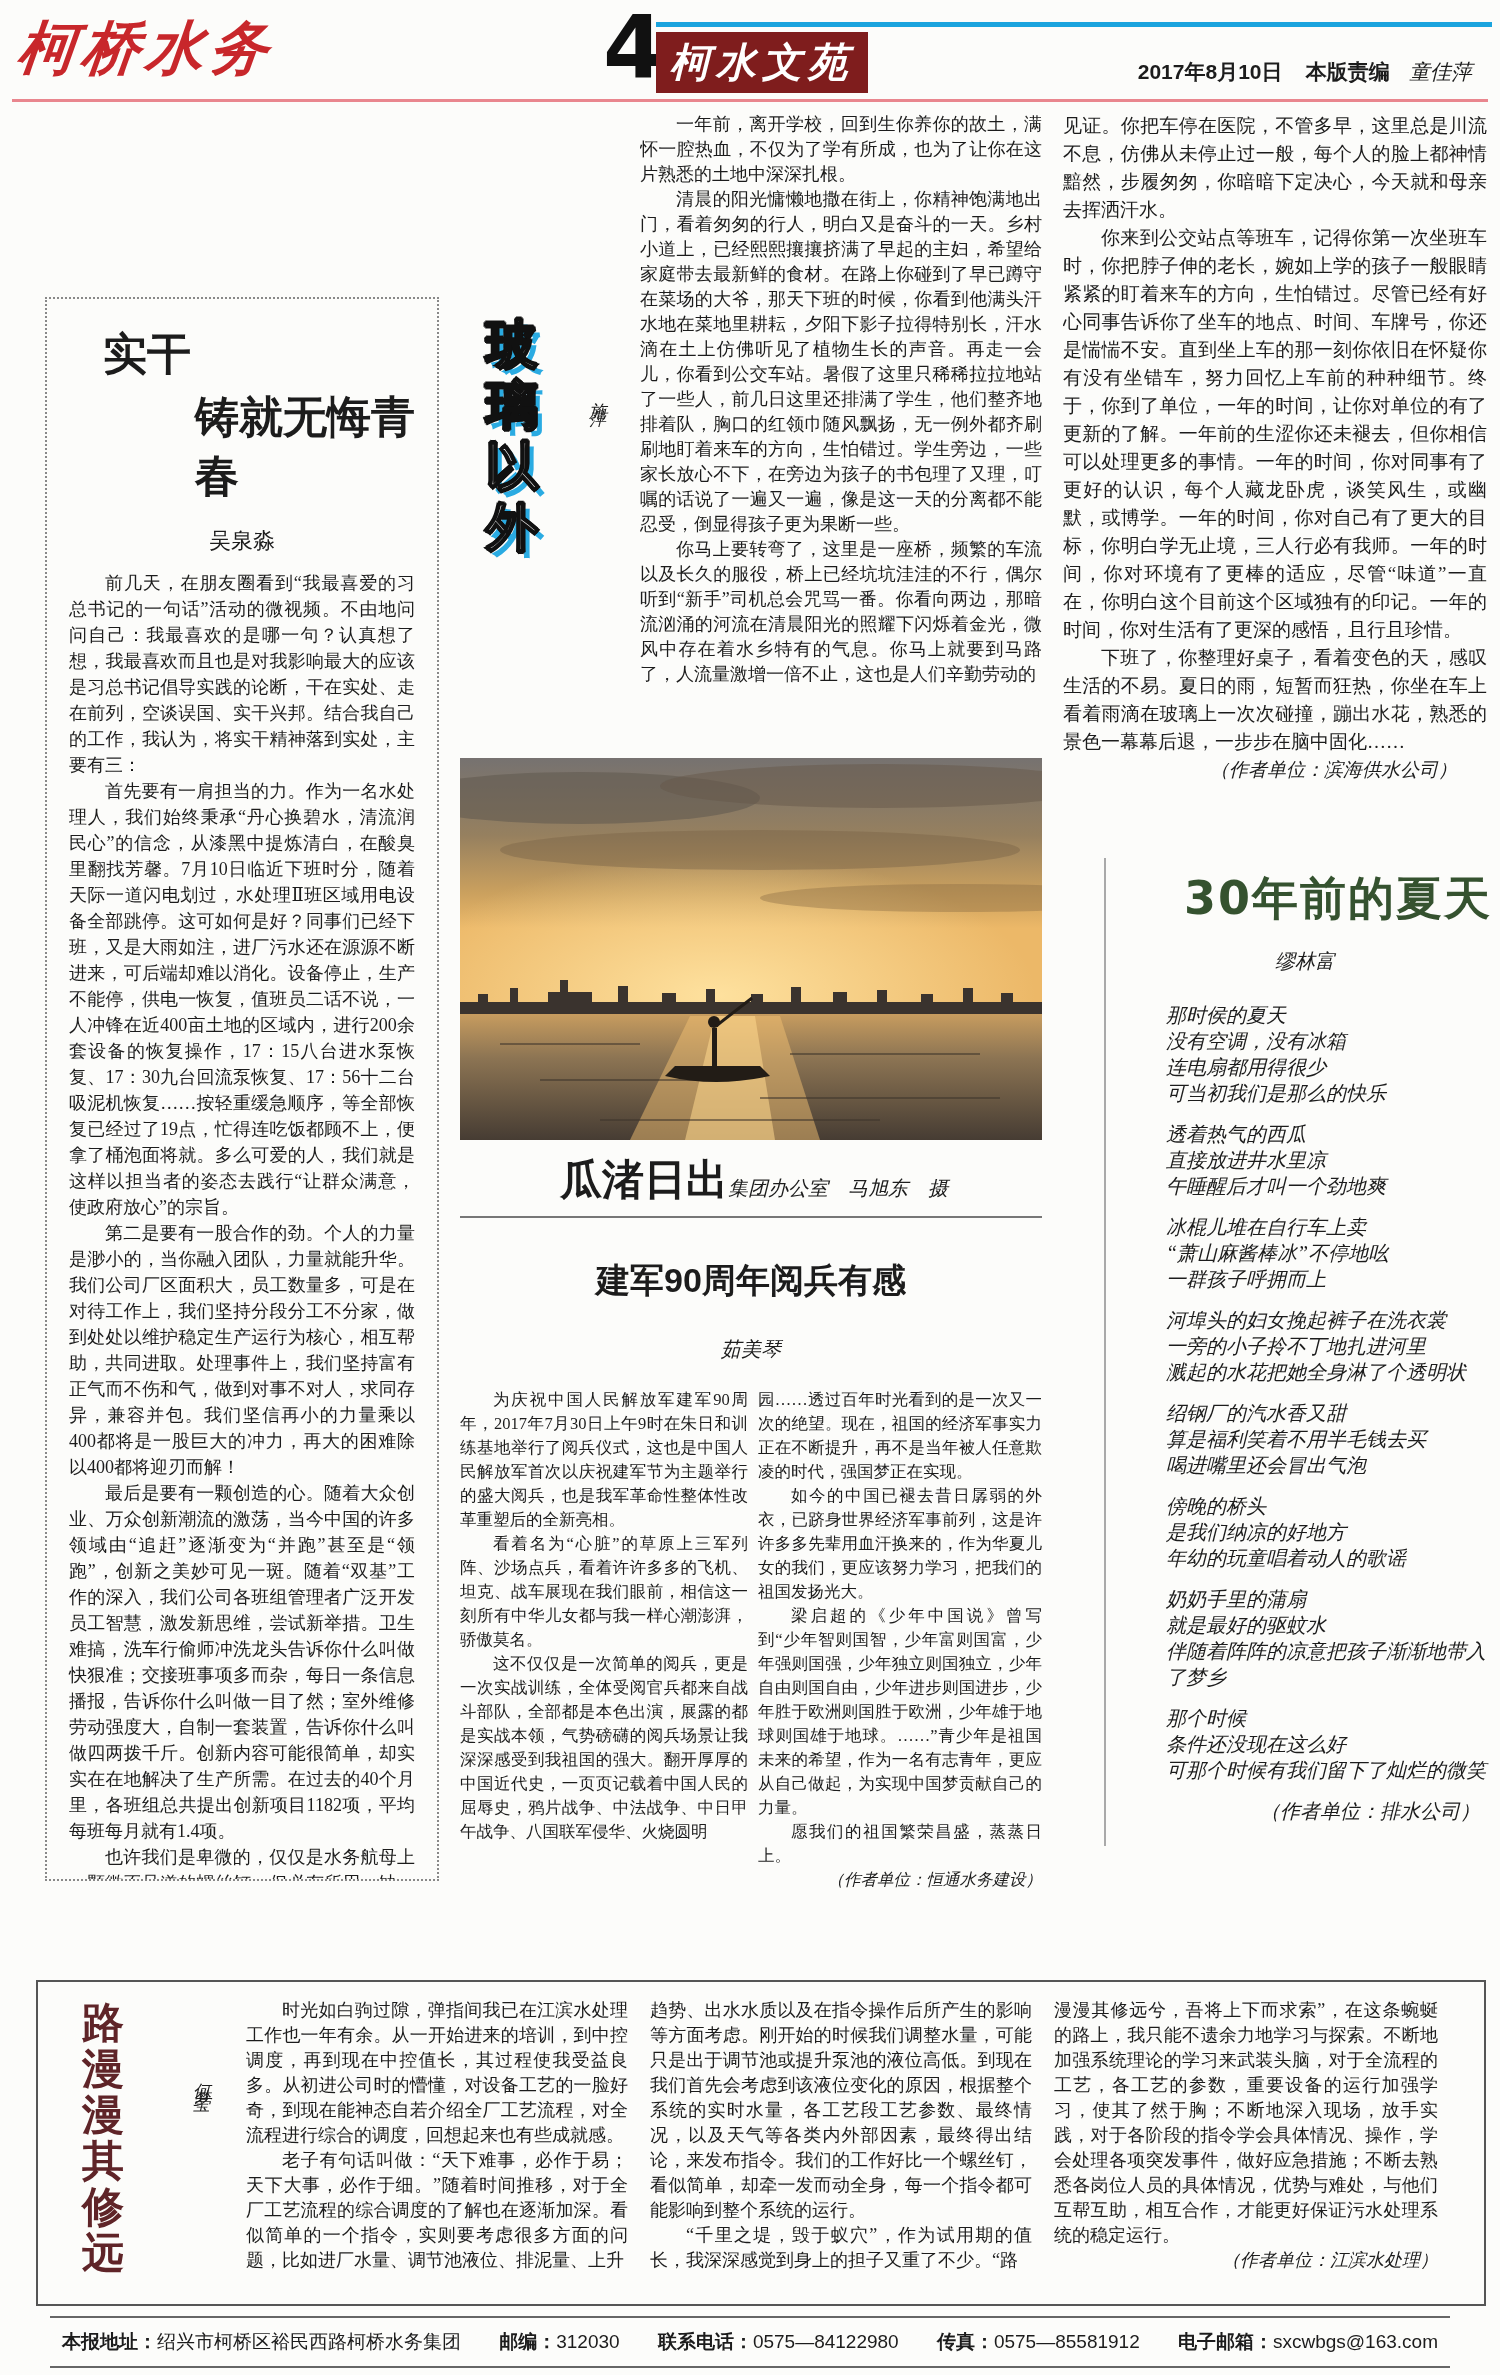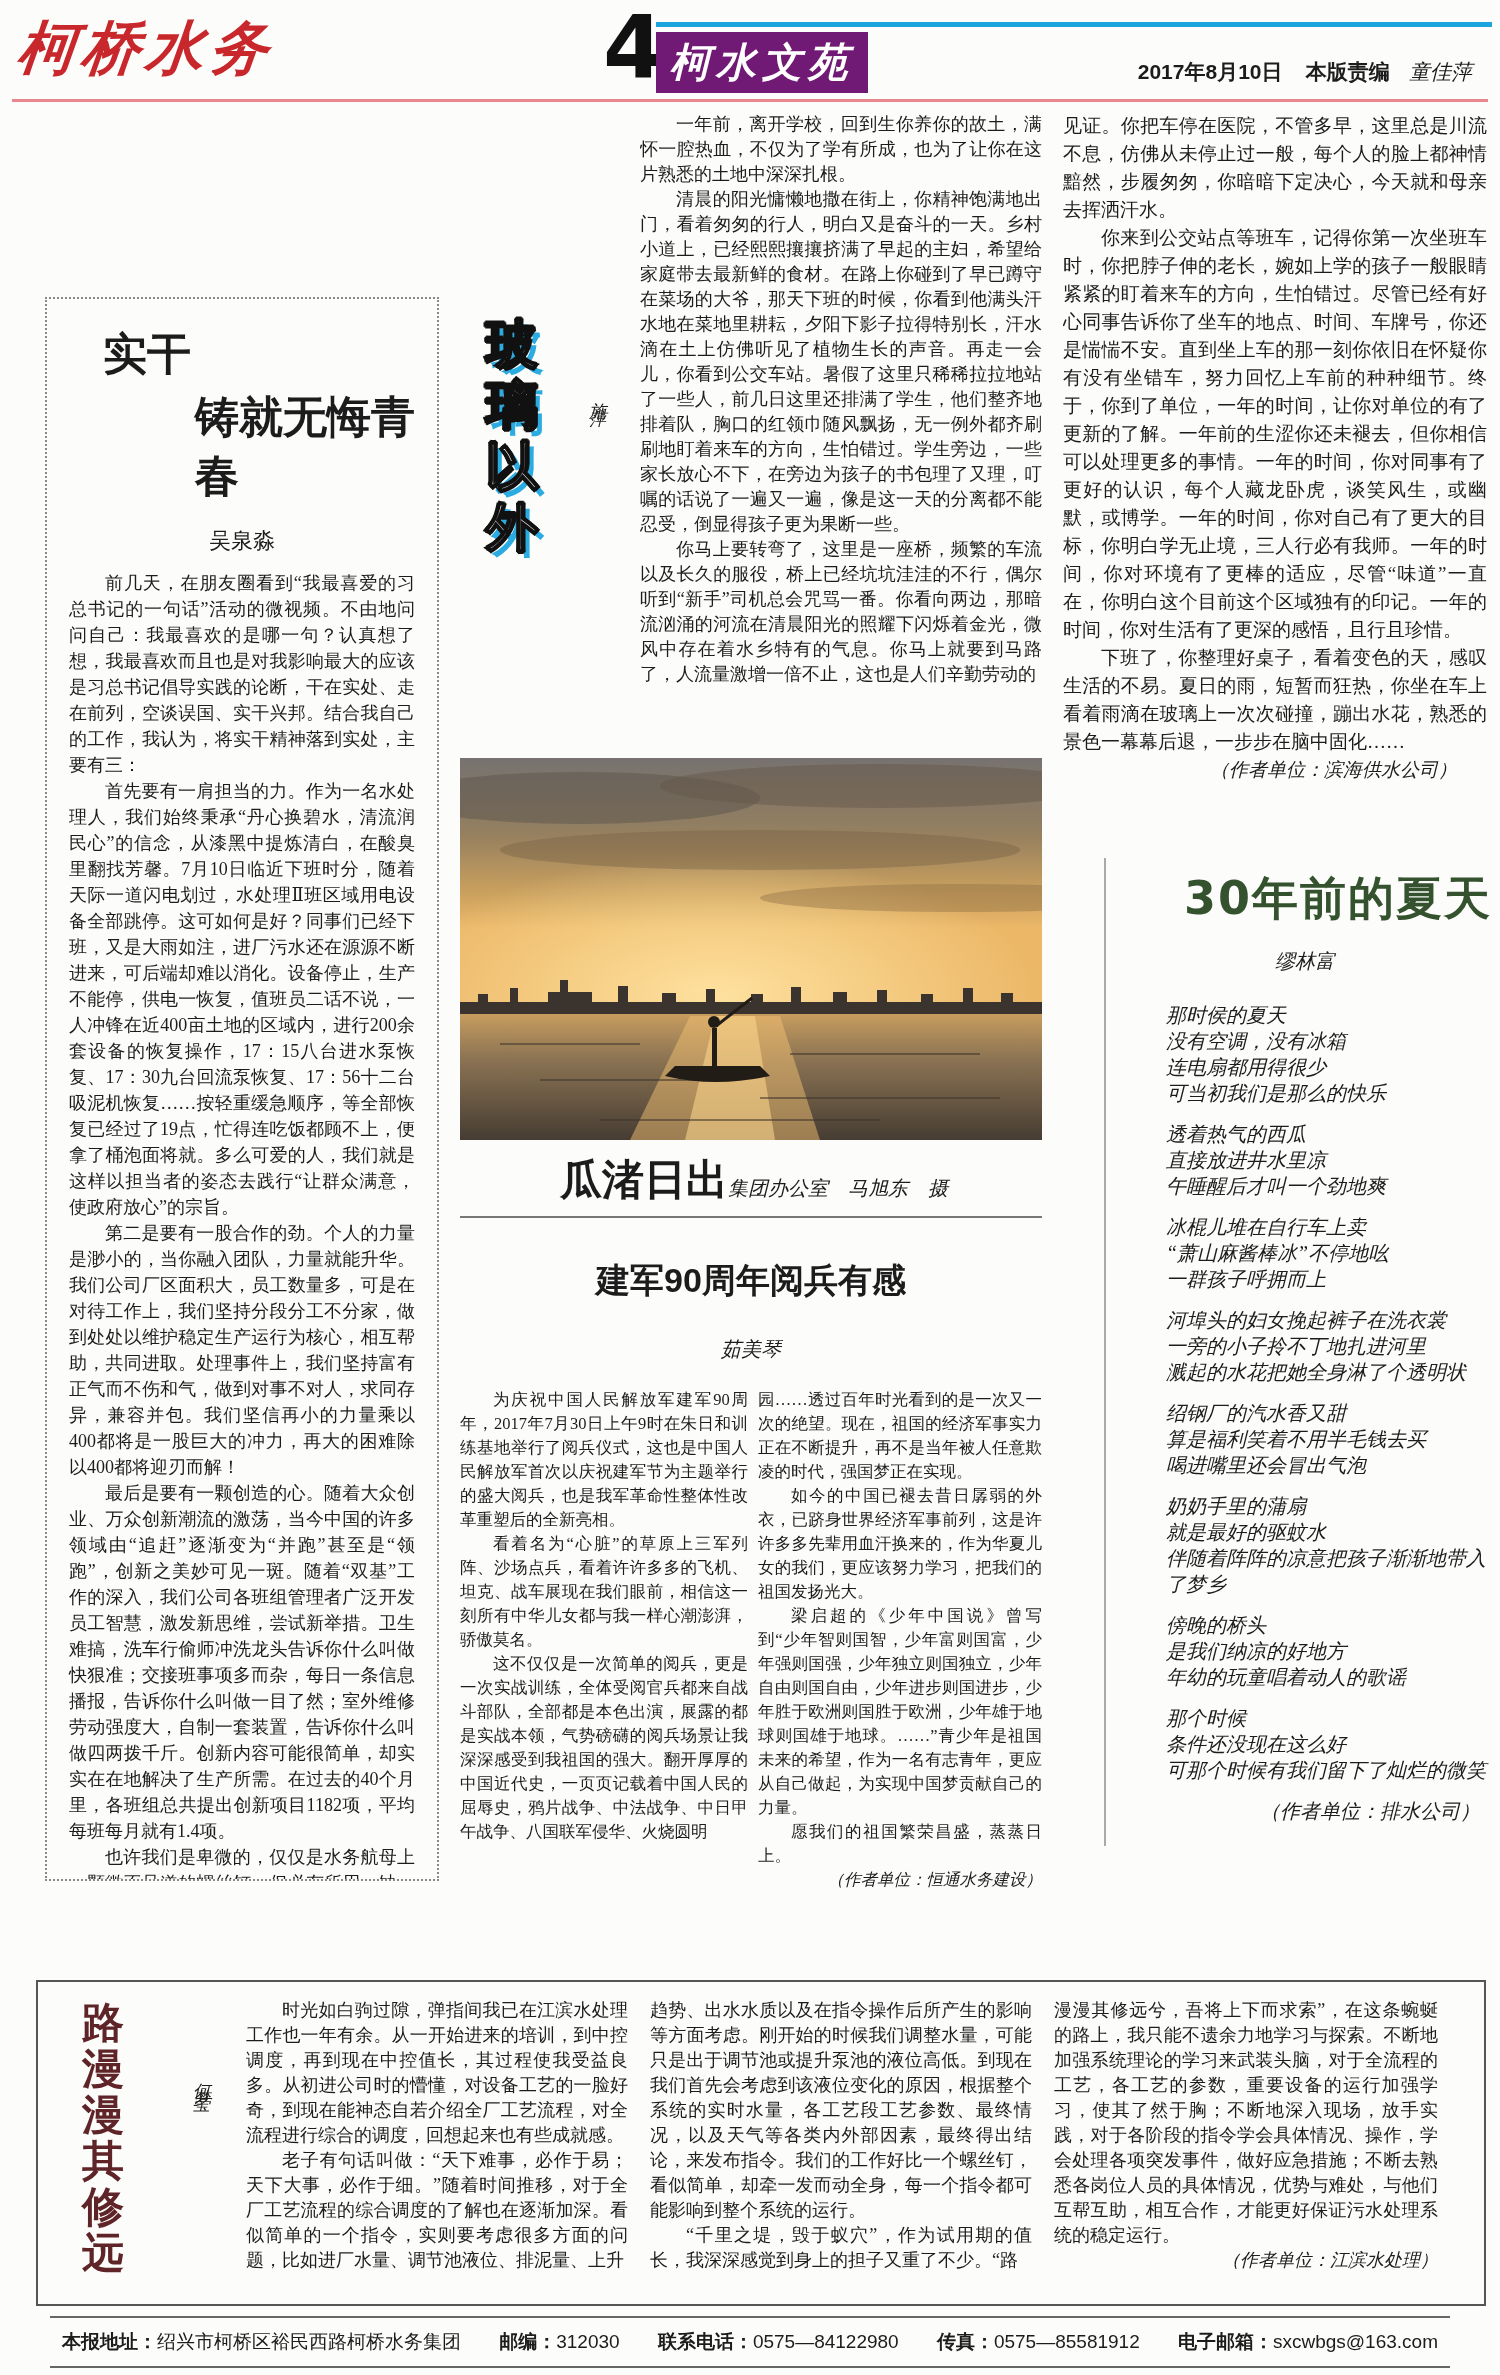--- a/index.html
+++ b/index.html
@@ -6,21 +6,21 @@
   .page{position:relative;width:1500px;height:2375px;background:#fcfcfa;margin:0 auto;overflow:hidden;
         font-family:"Liberation Serif","DejaVu Serif",serif;color:#1c1c1c;}
   .abs{position:absolute;}
 
   
   .masthead{left:18px;top:10px;font-family:"DejaVu Serif",serif;font-weight:900;font-style:italic;
             font-size:58px;color:#c8272b;letter-spacing:6px;transform:skewX(-6deg);}
   .pagenum{left:603px;top:2px;font-family:"DejaVu Sans","Liberation Sans",sans-serif;
            font-weight:900;font-size:88px;color:#111;line-height:92px;}
   .cyan-line{left:656px;top:22px;width:836px;height:5px;background:#1ba4de;}
-  .section-box{left:656px;top:32px;width:212px;height:61px;background:#701a75;color:#fff;
+  .section-box{left:656px;top:32px;width:212px;height:61px;background:#7f1d1d;color:#fff;
                font-weight:900;font-style:italic;font-size:40px;line-height:61px;text-align:center;
                letter-spacing:6px;transform-origin:left top;}
   .dateline{right:28px;top:58px;font-size:21px;white-space:nowrap;}
   .dateline .b{font-family:"Liberation Sans","DejaVu Sans",sans-serif;font-weight:700;}
   .dateline .kai{font-style:italic;margin-left:14px;}
   .header-rule{left:12px;top:99px;width:1476px;height:3px;background:#e9868e;}
 
   
   .jtext p{margin:0;text-indent:2em;text-align:justify;}
   .jtext p.cont{text-indent:0;}
@@ -227,28 +227,28 @@
       <span class="line">河埠头的妇女挽起裤子在洗衣裳</span>
       <span class="line">一旁的小子拎不丁地扎进河里</span>
       <span class="line">溅起的水花把她全身淋了个透明状</span>
     </div>
     <div class="stanza">
       <span class="line">绍钢厂的汽水香又甜</span>
       <span class="line">算是福利笑着不用半毛钱去买</span>
       <span class="line">喝进嘴里还会冒出气泡</span>
     </div>
     <div class="stanza">
+      <span class="line">傍晚的桥头</span>
+      <span class="line">是我们纳凉的好地方</span>
+      <span class="line">年幼的玩童唱着动人的歌谣</span>
+    </div>
+    <div class="stanza">
       <span class="line">奶奶手里的蒲扇</span>
       <span class="line">就是最好的驱蚊水</span>
       <span class="line">伴随着阵阵的凉意把孩子渐渐地带入了梦乡</span>
-    </div>
-    <div class="stanza">
-      <span class="line">傍晚的桥头</span>
-      <span class="line">是我们纳凉的好地方</span>
-      <span class="line">年幼的玩童唱着动人的歌谣</span>
     </div>
     <div class="stanza">
       <span class="line">那个时候</span>
       <span class="line">条件还没现在这么好</span>
       <span class="line">可那个时候有我们留下了灿烂的微笑</span>
     </div>
   </div>
   <div class="abs poem-attr">（作者单位：排水公司）</div>
 
   <div class="abs lu-box">

